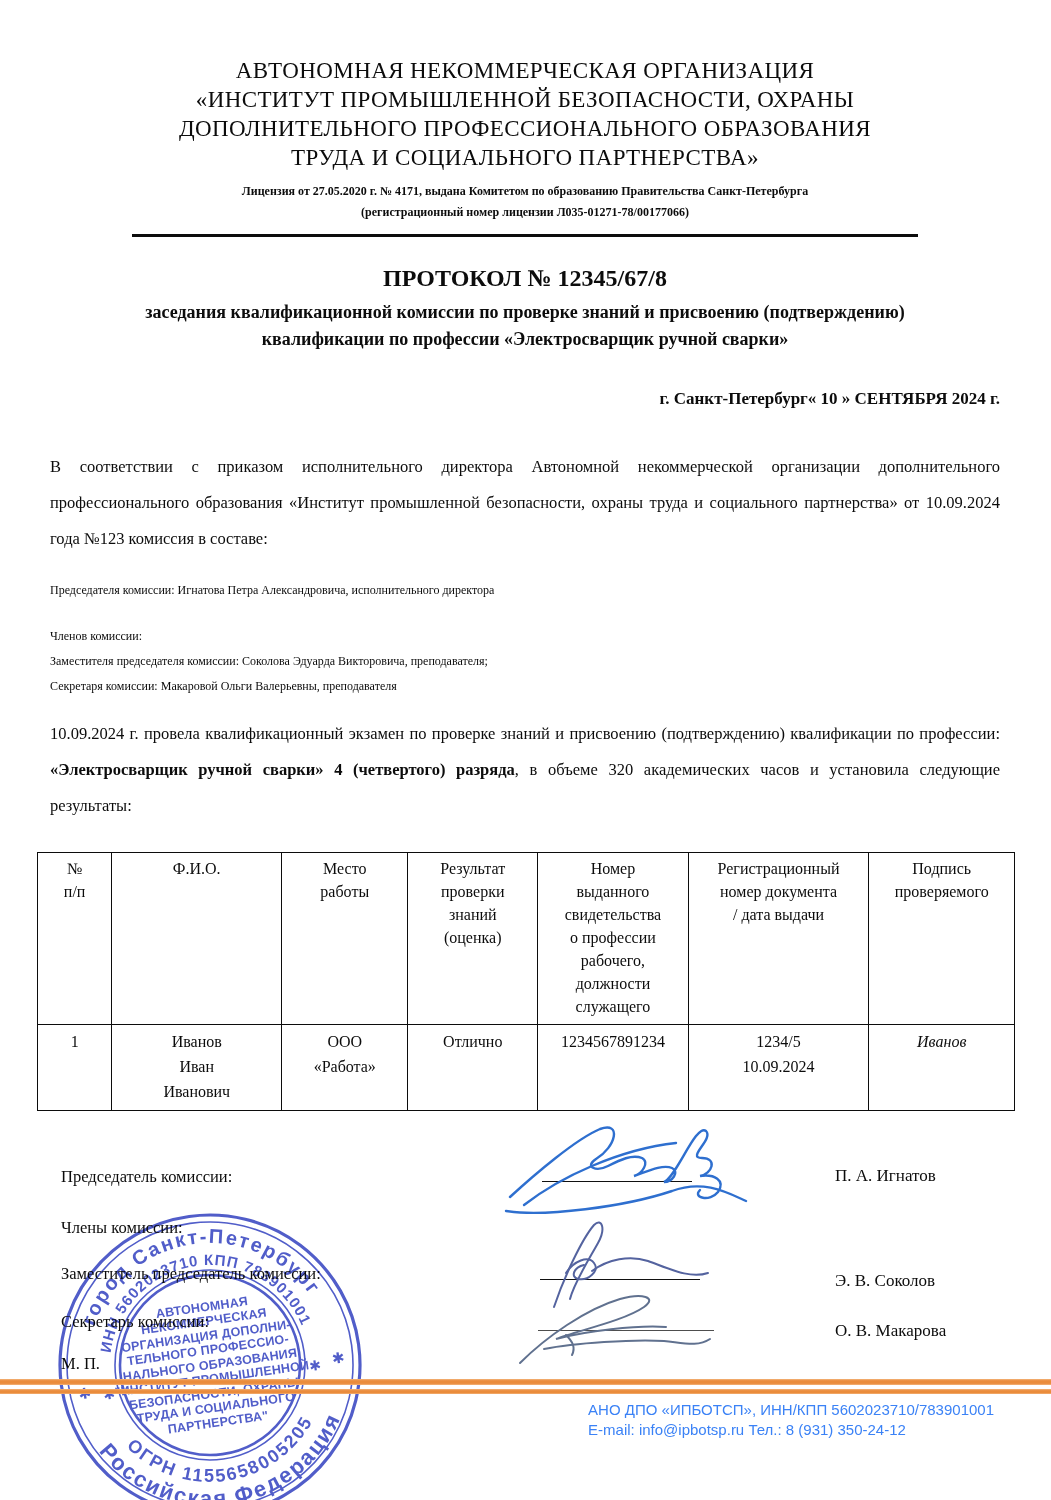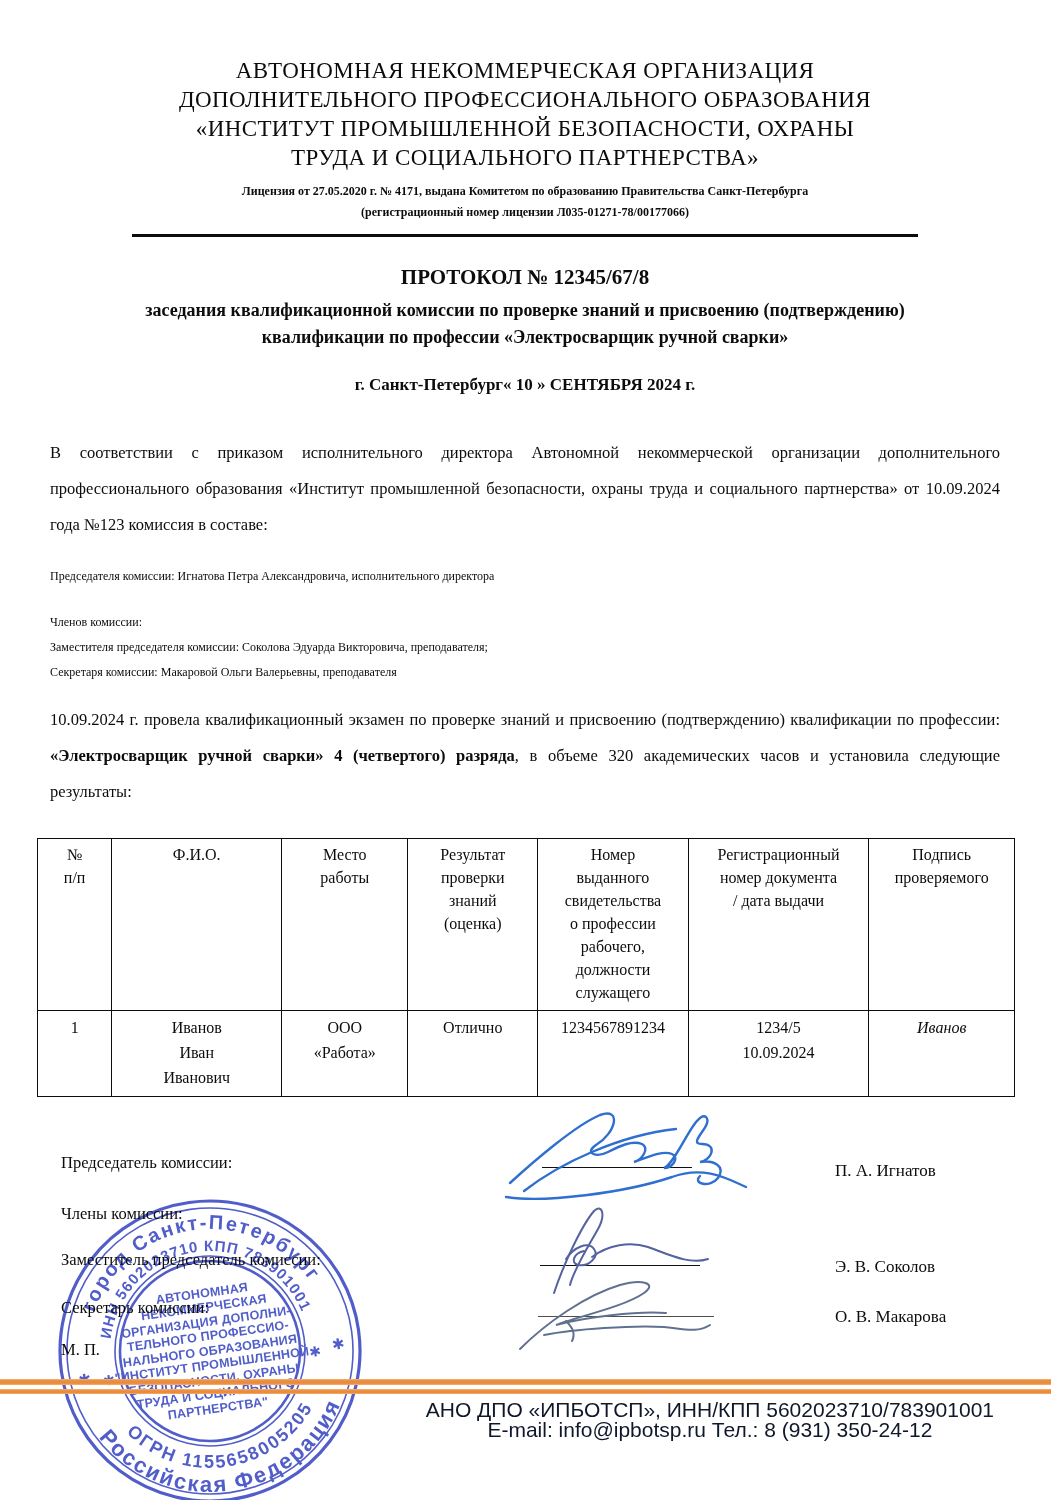--- a/index.html
+++ b/index.html
@@ -17,23 +17,23 @@
 
   
   .org-title { text-align:center; font-weight:normal; font-size:23px; line-height:29px; letter-spacing:.4px; }
   .license { text-align:center; font-weight:bold; font-size:12px; line-height:21px; margin-top:9px; }
   .rule {
     width:786px; height:2px; margin:11px auto 0;
     border-top:1px solid #0c0c0c; border-bottom:2.5px solid #0c0c0c;
   }
 
   
-  .protocol-title { text-align:center; font-weight:bold; font-size:21px; margin-top:28px; }
+  .protocol-title { text-align:center; font-weight:bold; font-size:24px; margin-top:28px; }
   .protocol-subtitle { text-align:center; font-weight:bold; font-size:18px; line-height:27px; margin-top:7px; }
-  .city-date { display:flex; justify-content:center; font-weight:bold; font-size:17px; margin-top:24px;font-family:Liberation Serif, serif; }
+  .city-date { display:flex; justify-content:flex-end; font-weight:bold; font-size:17px; margin-top:36px;font-family:Liberation Serif, serif; }
 
   
   .para { font-size:16.5px; line-height:36px; text-align:justify; }
   .p1 { margin-top:40px; }
   .line { font-size:12px; line-height:25px; }
   .chair { margin-top:21px; }
   .members-heading { margin-top:21px; }
   .p2 { margin-top:17px; }
 
   
@@ -76,35 +76,35 @@
     letter-spacing:.2px; color:#4351c5;
   }
   .stamp-arc { font-family:"Liberation Sans","DejaVu Sans",sans-serif; font-weight:bold; fill:#4351c5; }
 
   
   .footer-stripe { position:absolute; left:0; width:1051px; }
   .stripe-a { top:1379px; height:6px; background:linear-gradient(180deg,#f3b47c 0%,#ea8c3c 30%,#ea8c3c 72%,#f3b47c 100%); }
   .stripe-b { top:1389px; height:5px; background:linear-gradient(180deg,#f3b47c 0%,#ea8c3c 35%,#ea8c3c 75%,#f3b47c 100%); }
   .footer-text {
     position:absolute; top:1400px; right:57px;
-    text-align:center;
+    text-align:left;
     font-family:"Liberation Sans","DejaVu Sans",sans-serif;
-    font-size:21px; line-height:20px; color:#0f172a;
+    font-size:15px; line-height:20px; color:#3b82f6;
   }
 </style>
 </head>
 <body>
 
 <div class="page">
   <div class="content">
 
     <div class="org-title">
       <div>АВТОНОМНАЯ НЕКОММЕРЧЕСКАЯ ОРГАНИЗАЦИЯ</div>
+      <div>«ИНСТИТУТ ПРОМЫШЛЕННОЙ БЕЗОПАСНОСТИ, ОХРАНЫ</div>
       <div>ДОПОЛНИТЕЛЬНОГО ПРОФЕССИОНАЛЬНОГО ОБРАЗОВАНИЯ</div>
-      <div>«ИНСТИТУТ ПРОМЫШЛЕННОЙ БЕЗОПАСНОСТИ, ОХРАНЫ</div>
       <div>ТРУДА И СОЦИАЛЬНОГО ПАРТНЕРСТВА»</div>
     </div>
     <div class="license">
       <div>Лицензия от 27.05.2020 г. № 4171, выдана Комитетом по образованию Правительства Санкт-Петербурга</div>
       <div>(регистрационный номер лицензии Л035-01271-78/00177066)</div>
     </div>
     <div class="rule"></div>
 
     <div class="protocol-title">ПРОТОКОЛ № 12345/67/8</div>
     <div class="protocol-subtitle">
@@ -177,21 +177,21 @@
       <span class="sig-label" style="top:8px">Председатель комиссии:</span>
       <span class="sig-label" style="top:59px">Члены комиссии:</span>
       <span class="sig-label" style="top:105px">Заместитель председатель комиссии:</span>
       <span class="sig-label" style="top:153px">Секретарь комиссии:</span>
       <span class="sig-label" style="top:195px">М. П.</span>
 
       <span class="sig-line" style="left:492px; top:22px; width:150px"></span>
       <span class="sig-line" style="left:490px; top:120px; width:160px"></span>
       <span class="sig-line" style="left:488px; top:171px; width:176px; border-color:#4e4e4e"></span>
 
-      <span class="sig-name" style="top:16px">П. А. Игнатов</span>
+      <span class="sig-name" style="top:7px">П. А. Игнатов</span>
       <span class="sig-name" style="top:112px">Э. В. Соколов</span>
       <span class="sig-name" style="top:162px">О. В. Макарова</span>
 
       <svg class="sig-svg" style="left:450px; top:-46px" width="270" height="106" viewBox="0 0 270 106">
         <g fill="none" stroke="#2e6fcf" stroke-width="2.4" stroke-linecap="round">
           <path d="M 10 84 C 34 62, 76 26, 100 16 C 122 8, 116 34, 96 46 C 84 54, 96 59, 108 53 C 120 47, 132 41, 142 45 C 150 49, 142 61, 134 63 C 146 59, 162 51, 172 55 C 180 59, 172 69, 164 69 C 176 65, 196 10, 206 18 C 214 26, 186 45, 202 45 C 218 45, 212 61, 200 63 C 214 61, 226 67, 218 79 C 210 89, 192 85, 200 77"></path>
           <path d="M 6 98 C 44 104, 124 94, 172 78 C 204 66, 228 80, 246 88"></path>
           <path d="M 24 92 C 60 64, 120 36, 176 30"></path>
         </g>
       </svg>

